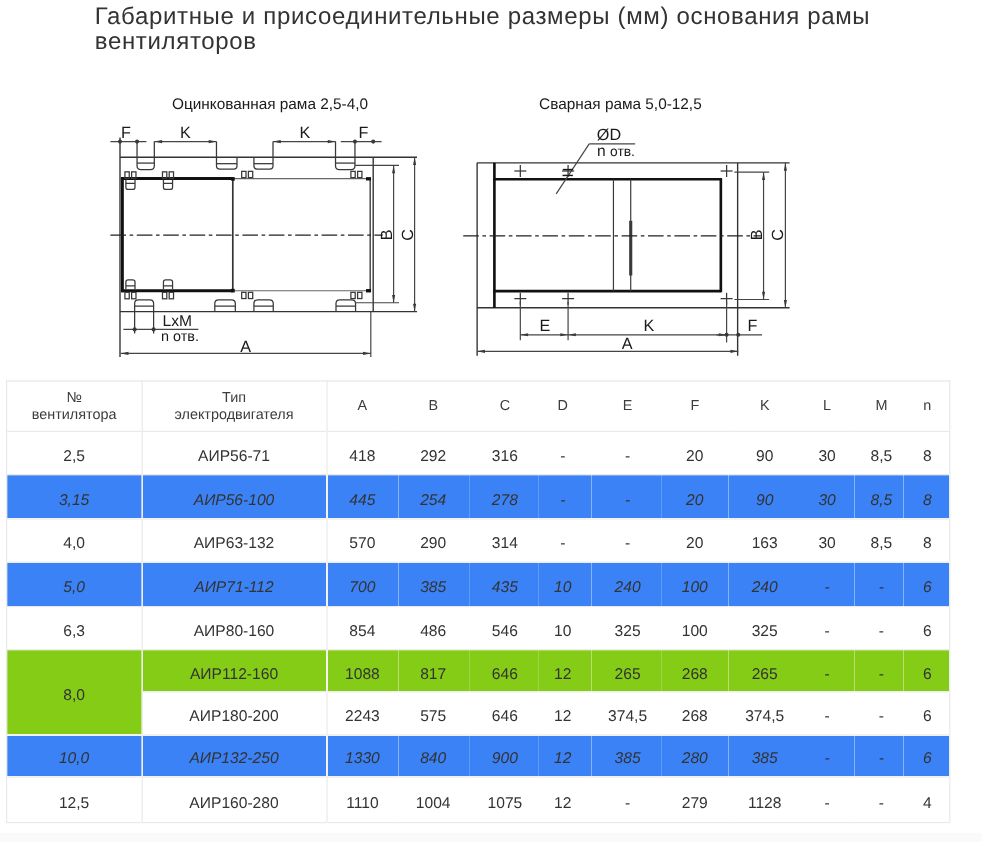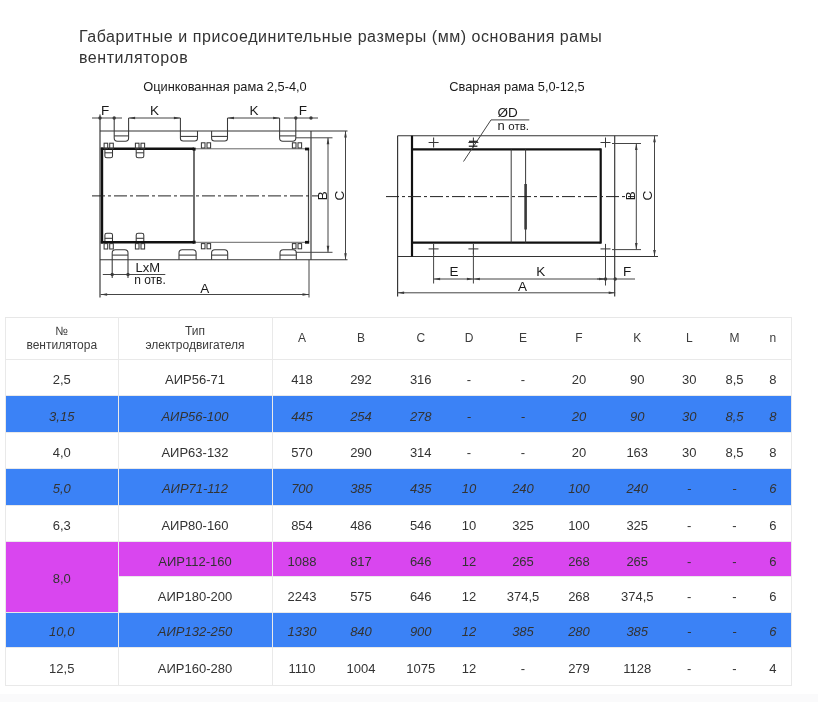--- a/index.html
+++ b/index.html
@@ -1,18 +1,18 @@
 <!DOCTYPE html>
 <html lang="ru"><head>
 <meta charset="utf-8">
 <title>Габаритные размеры</title>
 <style>
   html,body{margin:0;padding:0;background:#fff;}
   body{width:818px;height:702px;position:relative;font-family:"Liberation Sans",sans-serif;overflow:hidden;}
-  .title{position:absolute;left:79px;top:27px;width:740px;font-size:16px;line-height:20.5px;letter-spacing:0.55px;color:#333;}
+  .title{position:absolute;left:79px;top:4px;width:740px;font-size:20px;line-height:20.5px;letter-spacing:0.55px;color:#333;}
   svg text{font-family:"Liberation Sans",sans-serif;fill:#1a1a1a;}
   table.spec{position:absolute;left:5px;top:317px;width:786px;border-collapse:collapse;table-layout:fixed;font-size:13px;color:#333;}
   table.spec td,table.spec th{padding:0;text-align:center;vertical-align:middle;font-weight:normal;overflow:hidden;}
   table.spec thead th{font-size:12px;line-height:13.4px;color:#3c3c3c;height:41px;border-top:1px solid #e7e7e7;}
   table.spec tbody td{height:31.4px;padding-top:4px;}
   table.spec tbody tr.r2 td{height:30.3px;}
   table.spec tbody tr.rlast td{height:33.2px;}
   table.spec tbody tr{border-top:1px solid #e9e9e9;}
   table.spec tbody tr:last-child{border-bottom:1px solid #e9e9e9;}
   table.spec tr:not(.sub) th:nth-child(5),table.spec tr:not(.sub) td:nth-child(5){padding-left:2px;}
@@ -28,21 +28,21 @@
   table.spec tr.sub td:nth-child(8){padding-left:3px;}
   table.spec tr.sub td:nth-child(9){padding-left:2px;}
   table.spec tr.sub td:nth-child(10){padding-left:4px;}
   table.spec tr.sub td:nth-child(11){padding-left:2px;}
   table.spec td.c1{border-right:1px solid #e9e9e9;}
   table.spec th.c1{border-right:1px solid #e9e9e9;border-left:1px solid #e9e9e9;}
   table.spec td.cL{border-left:1px solid #e9e9e9;}
   table.spec td.c2,table.spec th.c2{border-right:1px solid #e9e9e9;}
   table.spec th.cR,table.spec td.cR{border-right:1px solid #e9e9e9;}
   tr.g td{background:#3b82f6;font-style:italic;}
-  td.g{background:#d946ef;}
+  td.g{background:#84cc16;}
   td.w{background:#fff;margin-left:32px;}
   .band{position:absolute;left:0;top:694px;width:818px;height:8px;background:#fafafb;}
 </style>
 </head>
 <body>
 
 <div class="title">Габаритные и присоединительные размеры (мм) основания рамы<br>вентиляторов</div>
 
 <svg width="818" height="316" viewBox="0 0 818 316" style="position:absolute;left:0;top:0" stroke-linecap="butt" fill="none">
 

